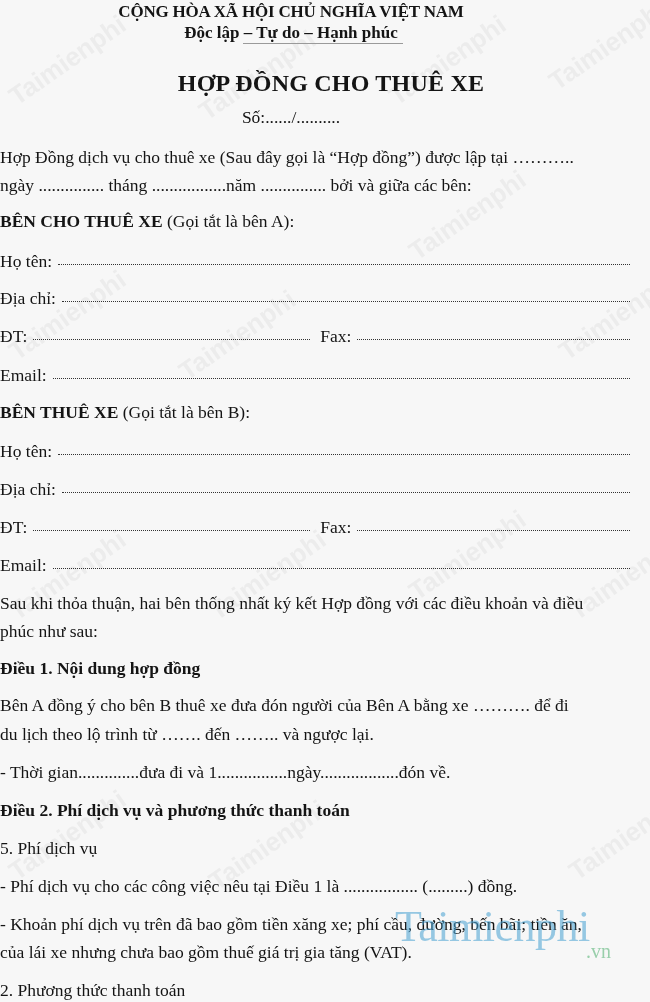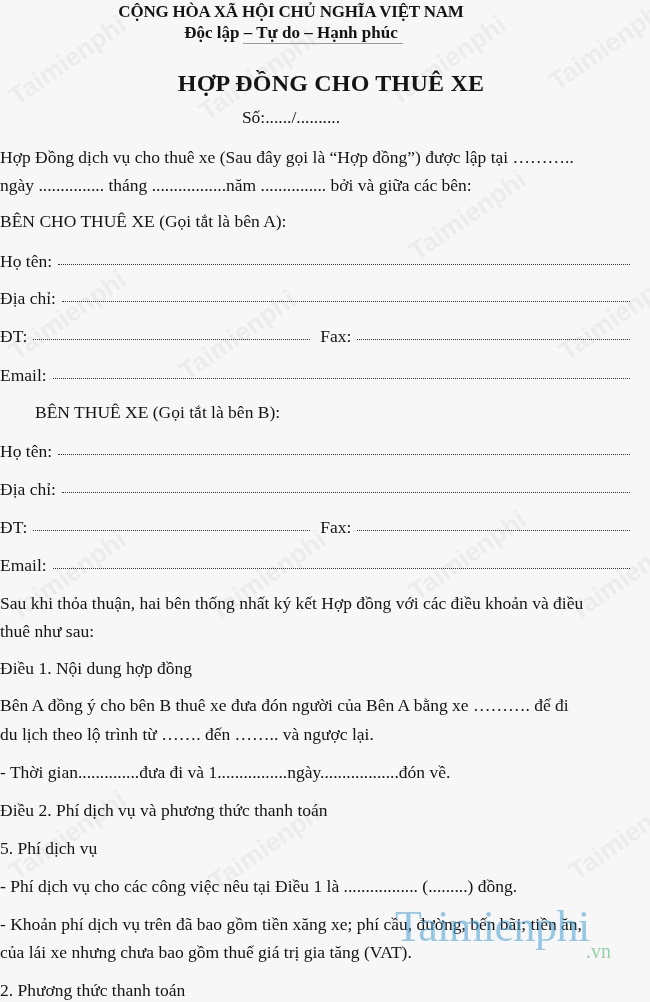--- a/index.html
+++ b/index.html
@@ -25,21 +25,21 @@
       position: absolute;
       left: 0;
       white-space: nowrap;
       font-size: 17.5px;
       line-height: 22px;
     }
     .center {
       width: 582px;
       text-align: center;
     }
-    .bold { font-weight: normal; }
+    .bold { font-weight: bold; }
     .header1 {
       font-size: 17px;
       font-weight: bold;
       letter-spacing: -0.2px;
     }
     .header2 {
       font-size: 17px;
       font-weight: bold;
     }
     .title {
@@ -158,21 +158,21 @@
     <span class="field-label">ĐT:</span>
     <span class="dots short"></span>
     <span class="fax-label">Fax:</span>
     <span class="dots"></span>
   </div>
   <div class="field-row" style="top:364px;">
     <span class="field-label">Email:</span>
     <span class="dots"></span>
   </div>
 
-  <div class="line" style="top:401px;padding-left:35px;">
+  <div class="line" style="top:401px;">
     <span class="bold">BÊN THUÊ XE</span><span> (Gọi tắt là bên B):</span>
   </div>
 
   <div class="field-row" style="top:440px;">
     <span class="field-label">Họ tên:</span>
     <span class="dots"></span>
   </div>
   <div class="field-row" style="top:478px;">
     <span class="field-label">Địa chỉ:</span>
     <span class="dots"></span>
@@ -182,21 +182,21 @@
     <span class="dots short"></span>
     <span class="fax-label">Fax:</span>
     <span class="dots"></span>
   </div>
   <div class="field-row" style="top:554px;">
     <span class="field-label">Email:</span>
     <span class="dots"></span>
   </div>
 
   <div class="line" style="top:592px;">Sau khi thỏa thuận, hai bên thống nhất ký kết Hợp đồng với các điều khoản và điều</div>
-  <div class="line" style="top:620px;">thuê như sau:</div>
+  <div class="line" style="top:620px;">phúc như sau:</div>
 
   <div class="line bold" style="top:657px;">Điều 1. Nội dung hợp đồng</div>
   <div class="line" style="top:694px;">Bên A đồng ý cho bên B thuê xe đưa đón người của Bên A bằng xe ………. để đi</div>
   <div class="line" style="top:723px;">du lịch theo lộ trình từ ……. đến …….. và ngược lại.</div>
   <div class="line" style="top:761px;">- Thời gian..............đưa đi và 1................ngày..................đón về.</div>
 
   <div class="line bold" style="top:799px;">Điều 2. Phí dịch vụ và phương thức thanh toán</div>
   <div class="line" style="top:837px;">5. Phí dịch vụ</div>
   <div class="line" style="top:875px;">- Phí dịch vụ cho các công việc nêu tại Điều 1 là ................. (.........) đồng.</div>
   <div class="line" style="top:913px;">- Khoản phí dịch vụ trên đã bao gồm tiền xăng xe; phí cầu, đường, bến bãi; tiền ăn,</div>

